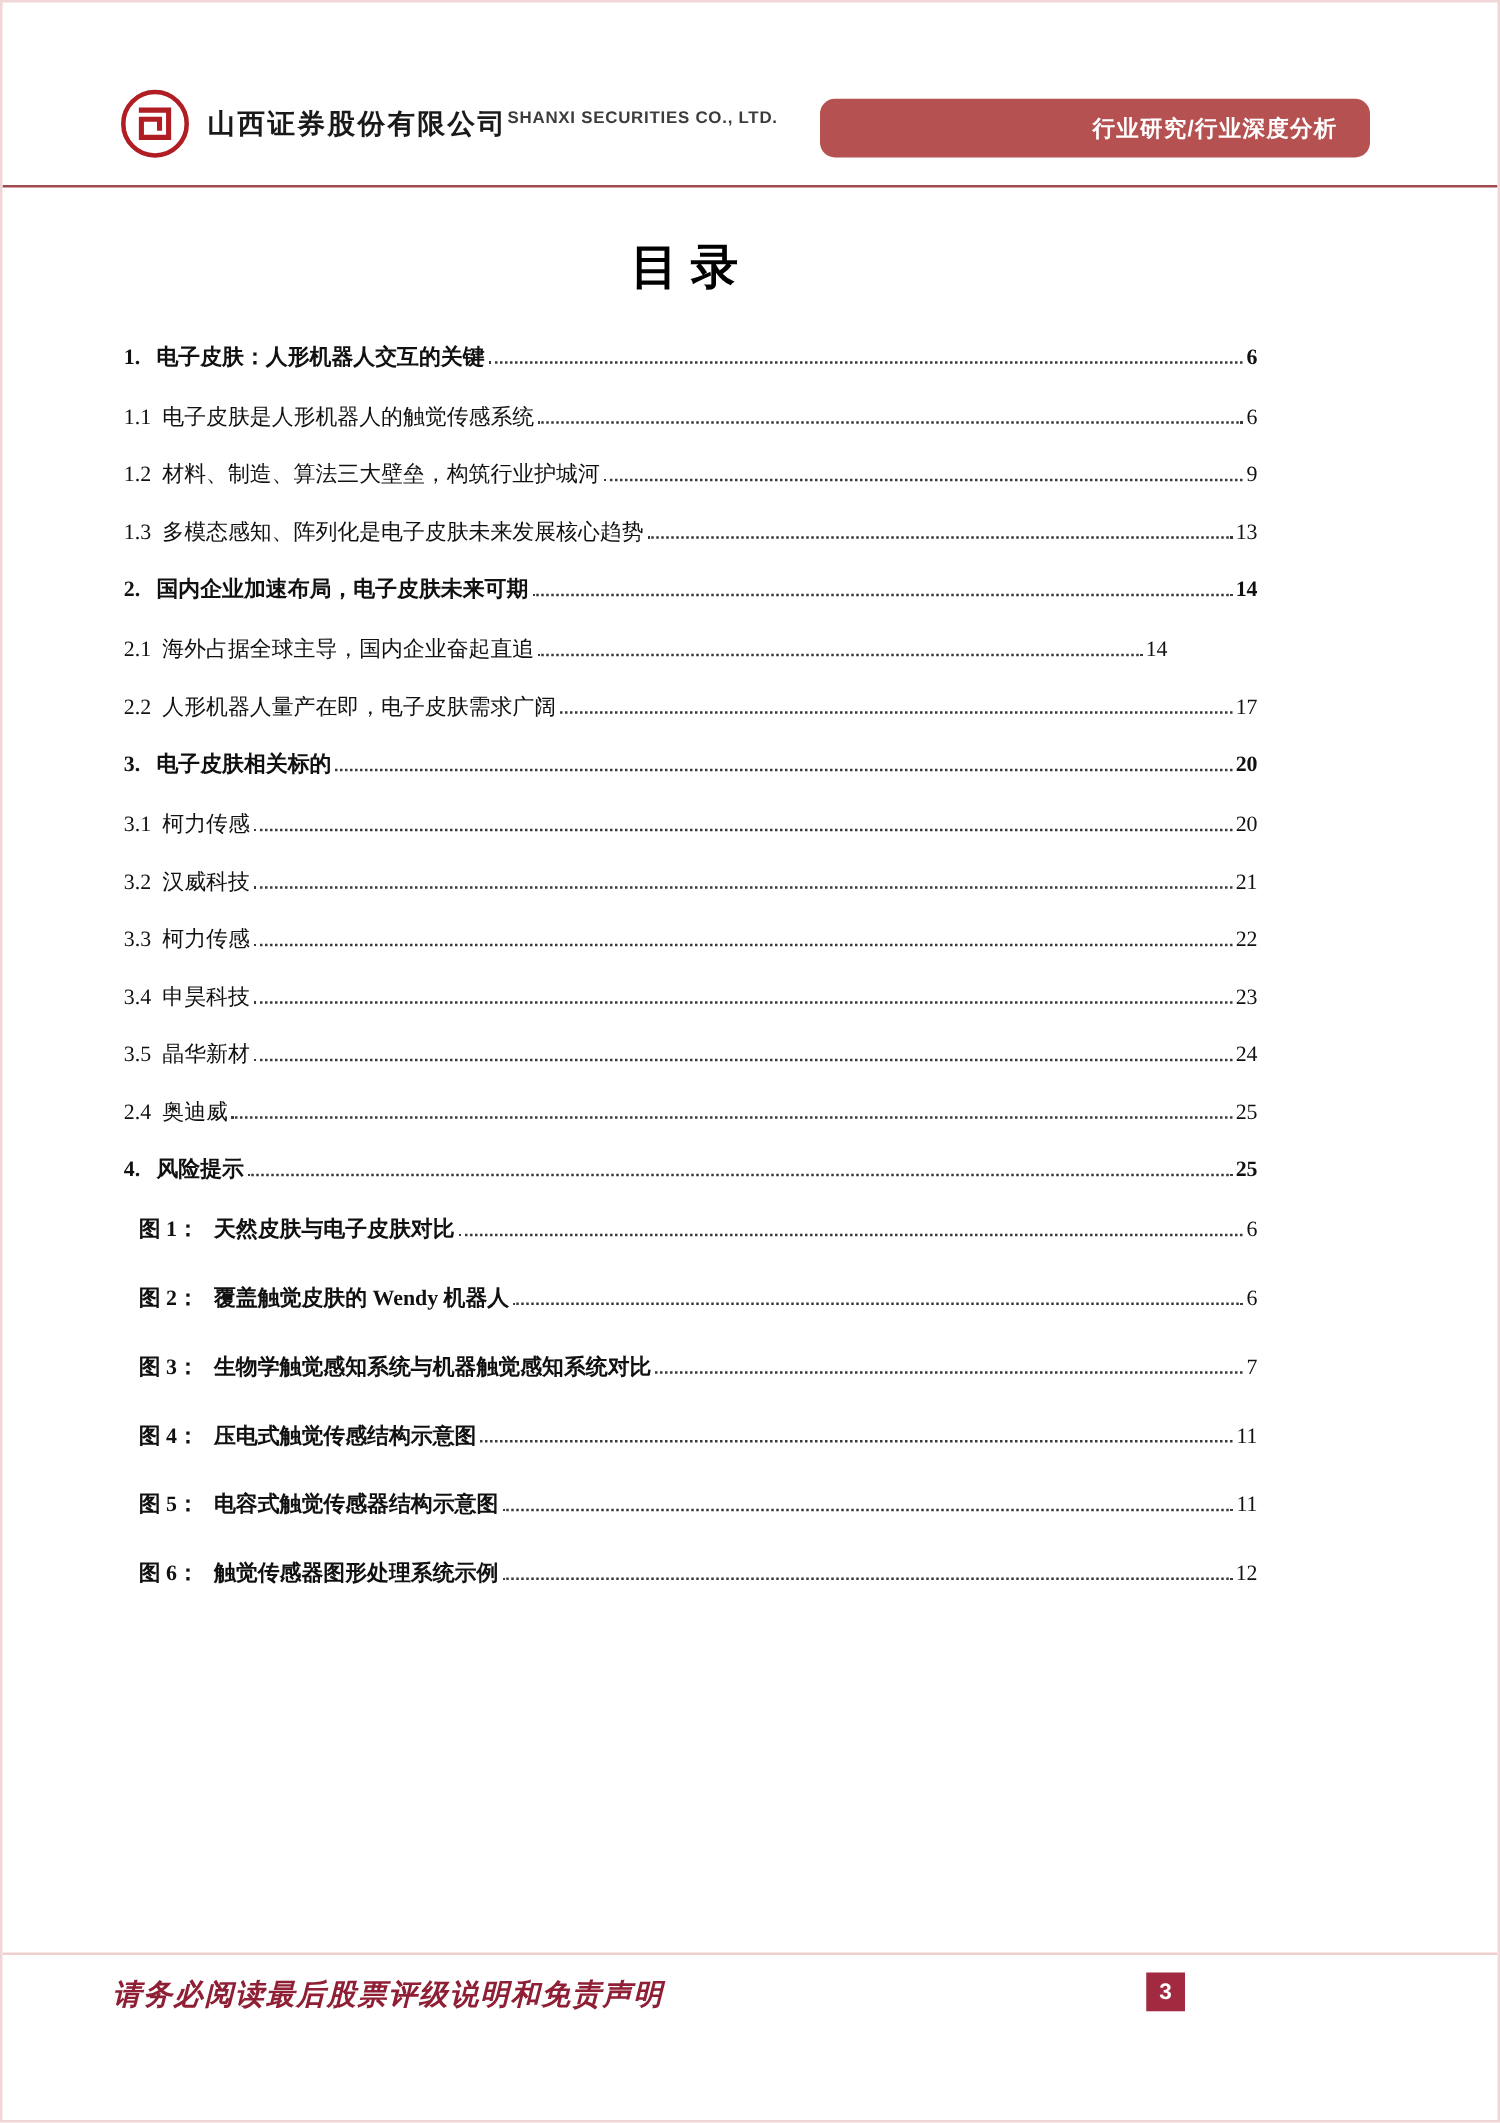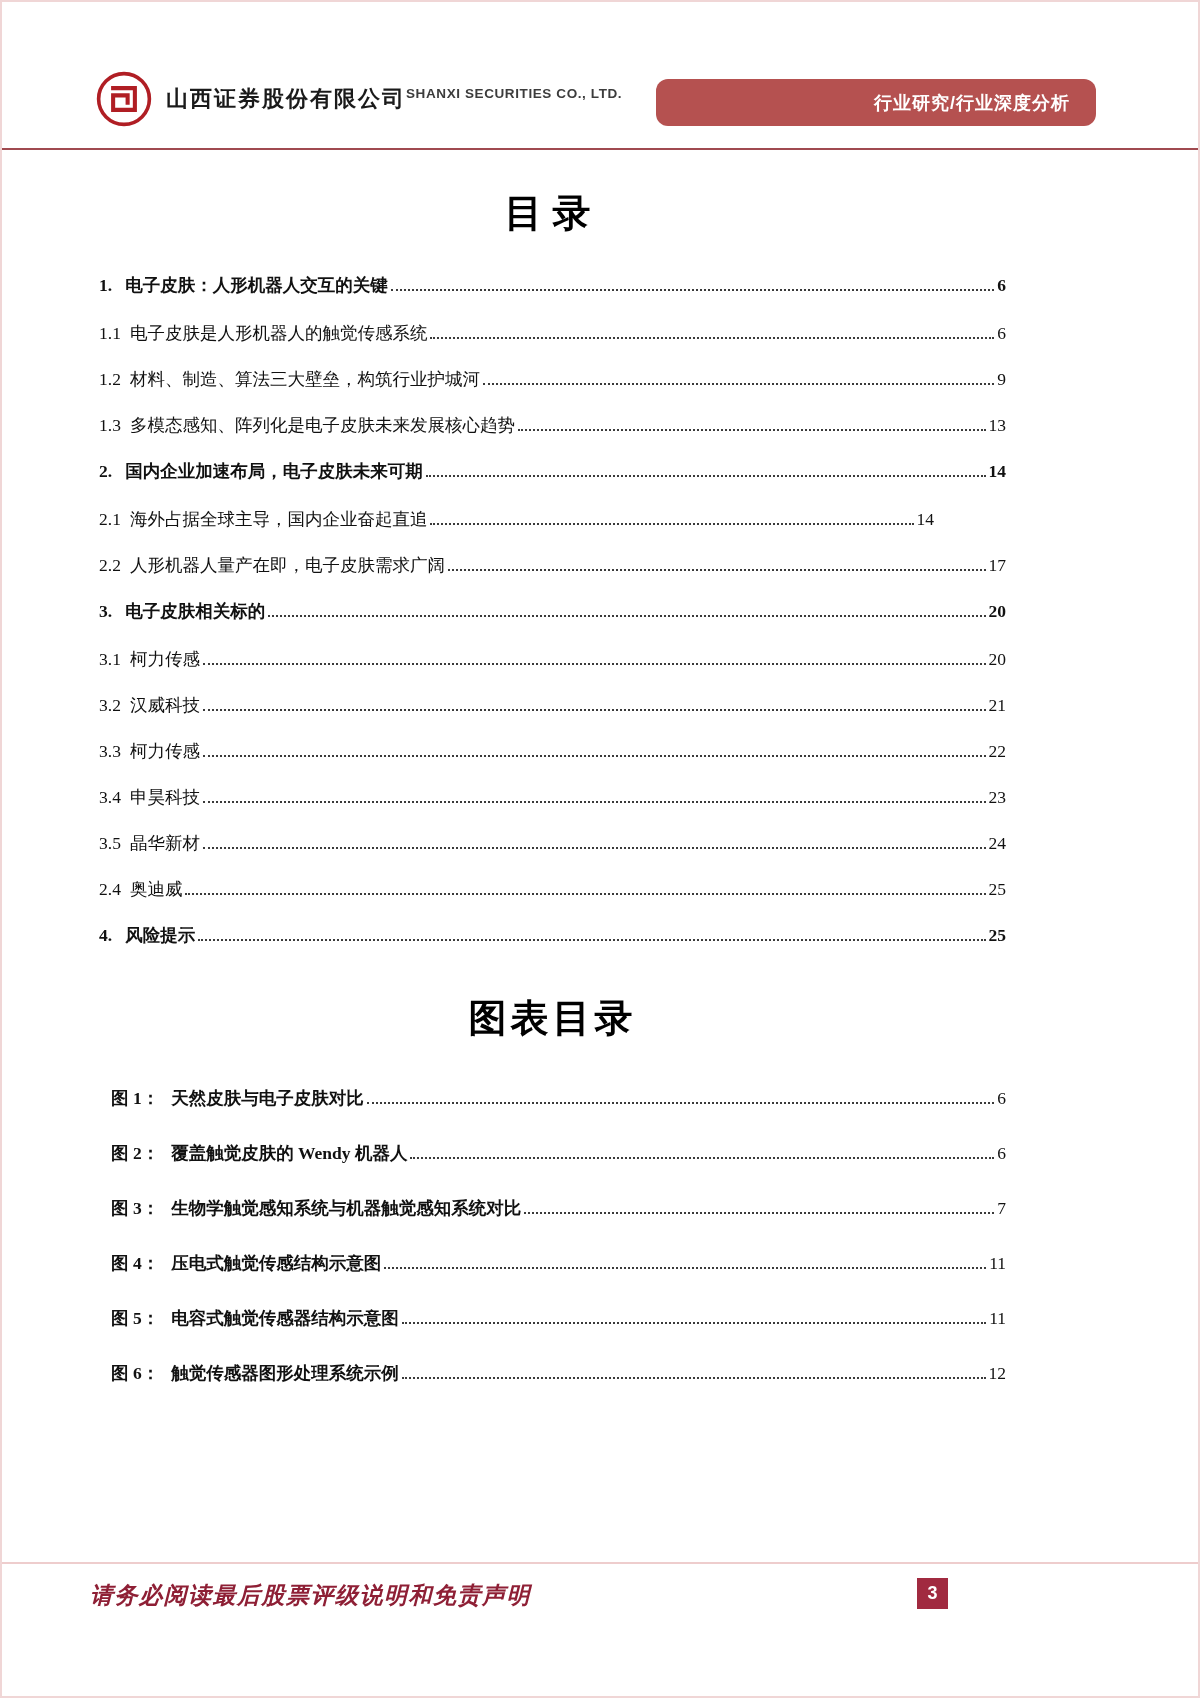--- a/index.html
+++ b/index.html
@@ -216,21 +216,20 @@
       <span class="dots"></span>
       <span class="toc-page">25</span>
     </div>
     <div class="toc-row lvl1">
       <span class="toc-num">4.</span>
       <span class="toc-label">风险提示</span>
       <span class="dots"></span>
       <span class="toc-page">25</span>
     </div>
 
-    <h1 class="figures-title">图表目录</h1>
 
     <div class="fig-row">
       <span class="fig-num">图 1：</span>
       <span class="fig-label">天然皮肤与电子皮肤对比</span>
       <span class="dots"></span>
       <span class="fig-page">6</span>
     </div>
     <div class="fig-row">
       <span class="fig-num">图 2：</span>
       <span class="fig-label">覆盖触觉皮肤的 Wendy 机器人</span>

